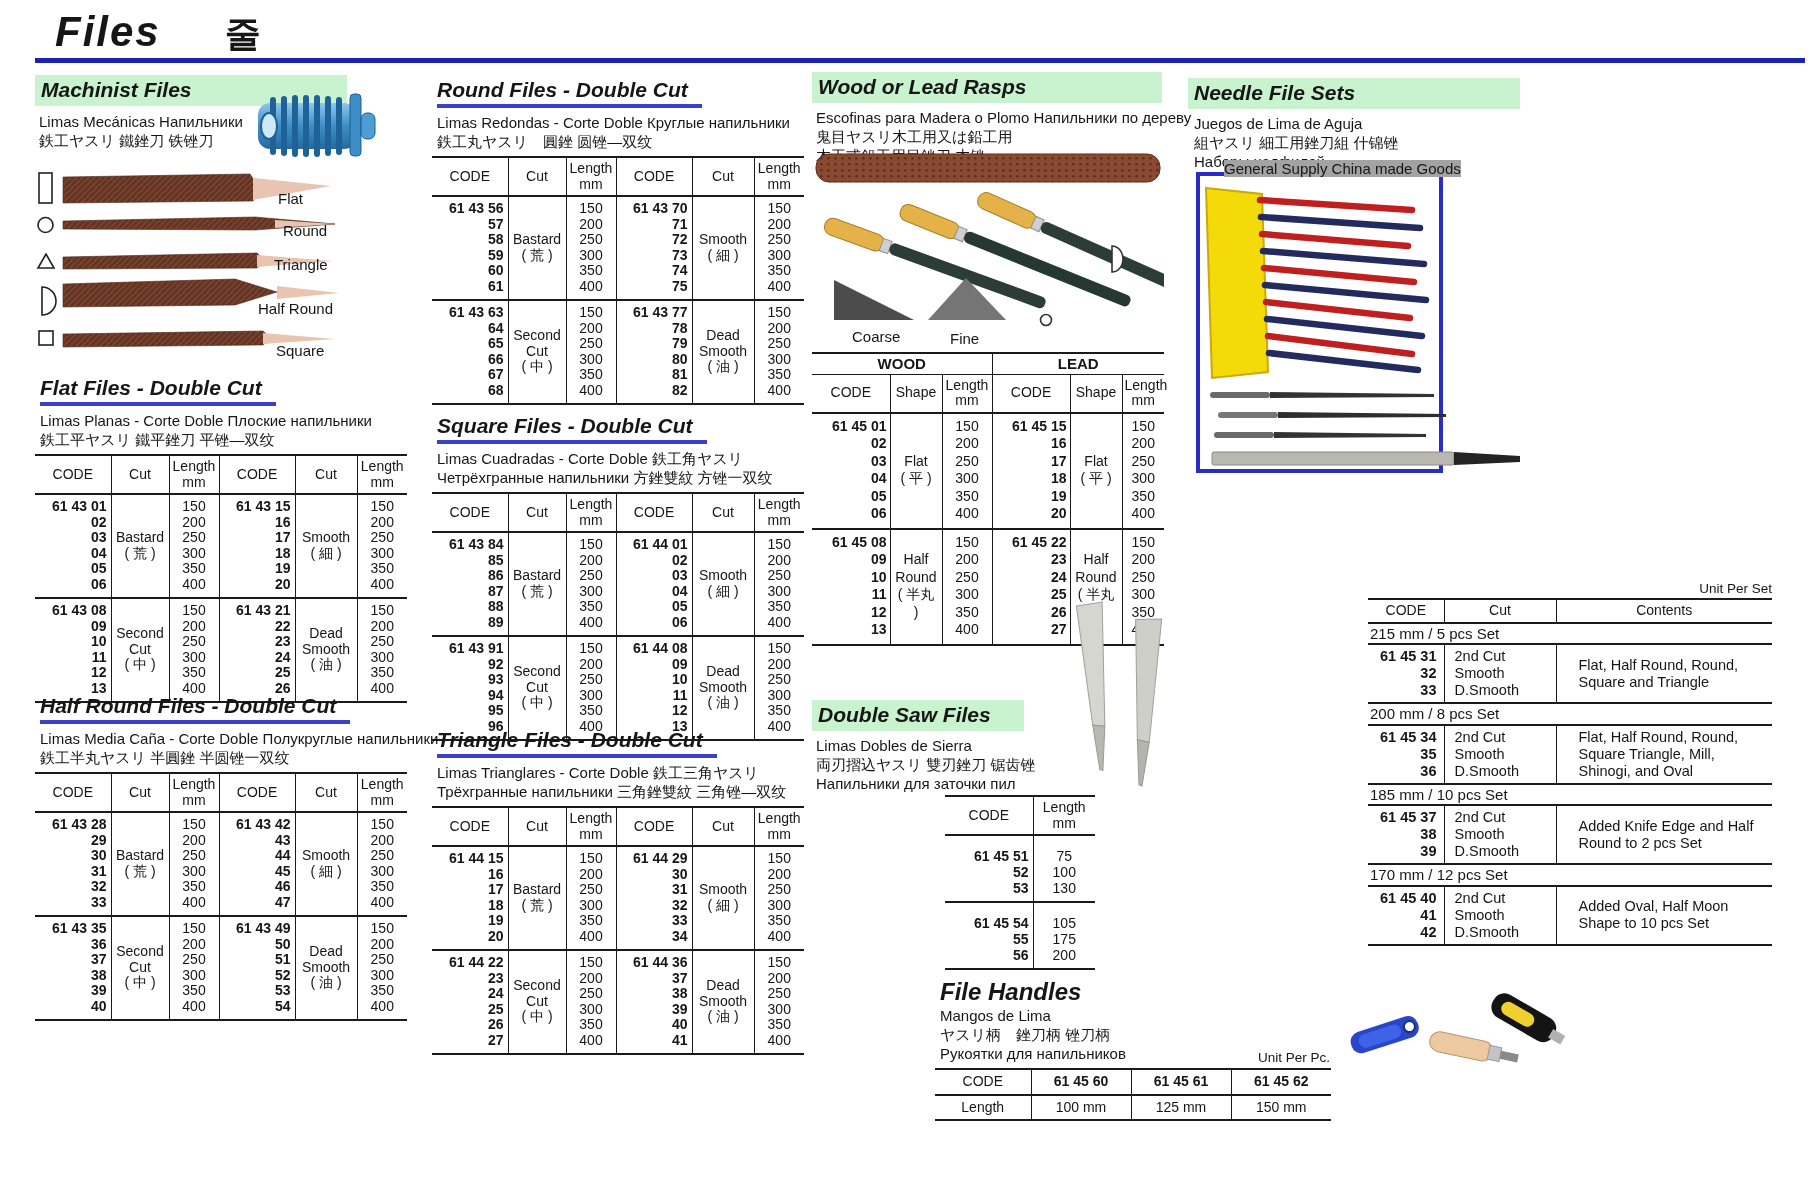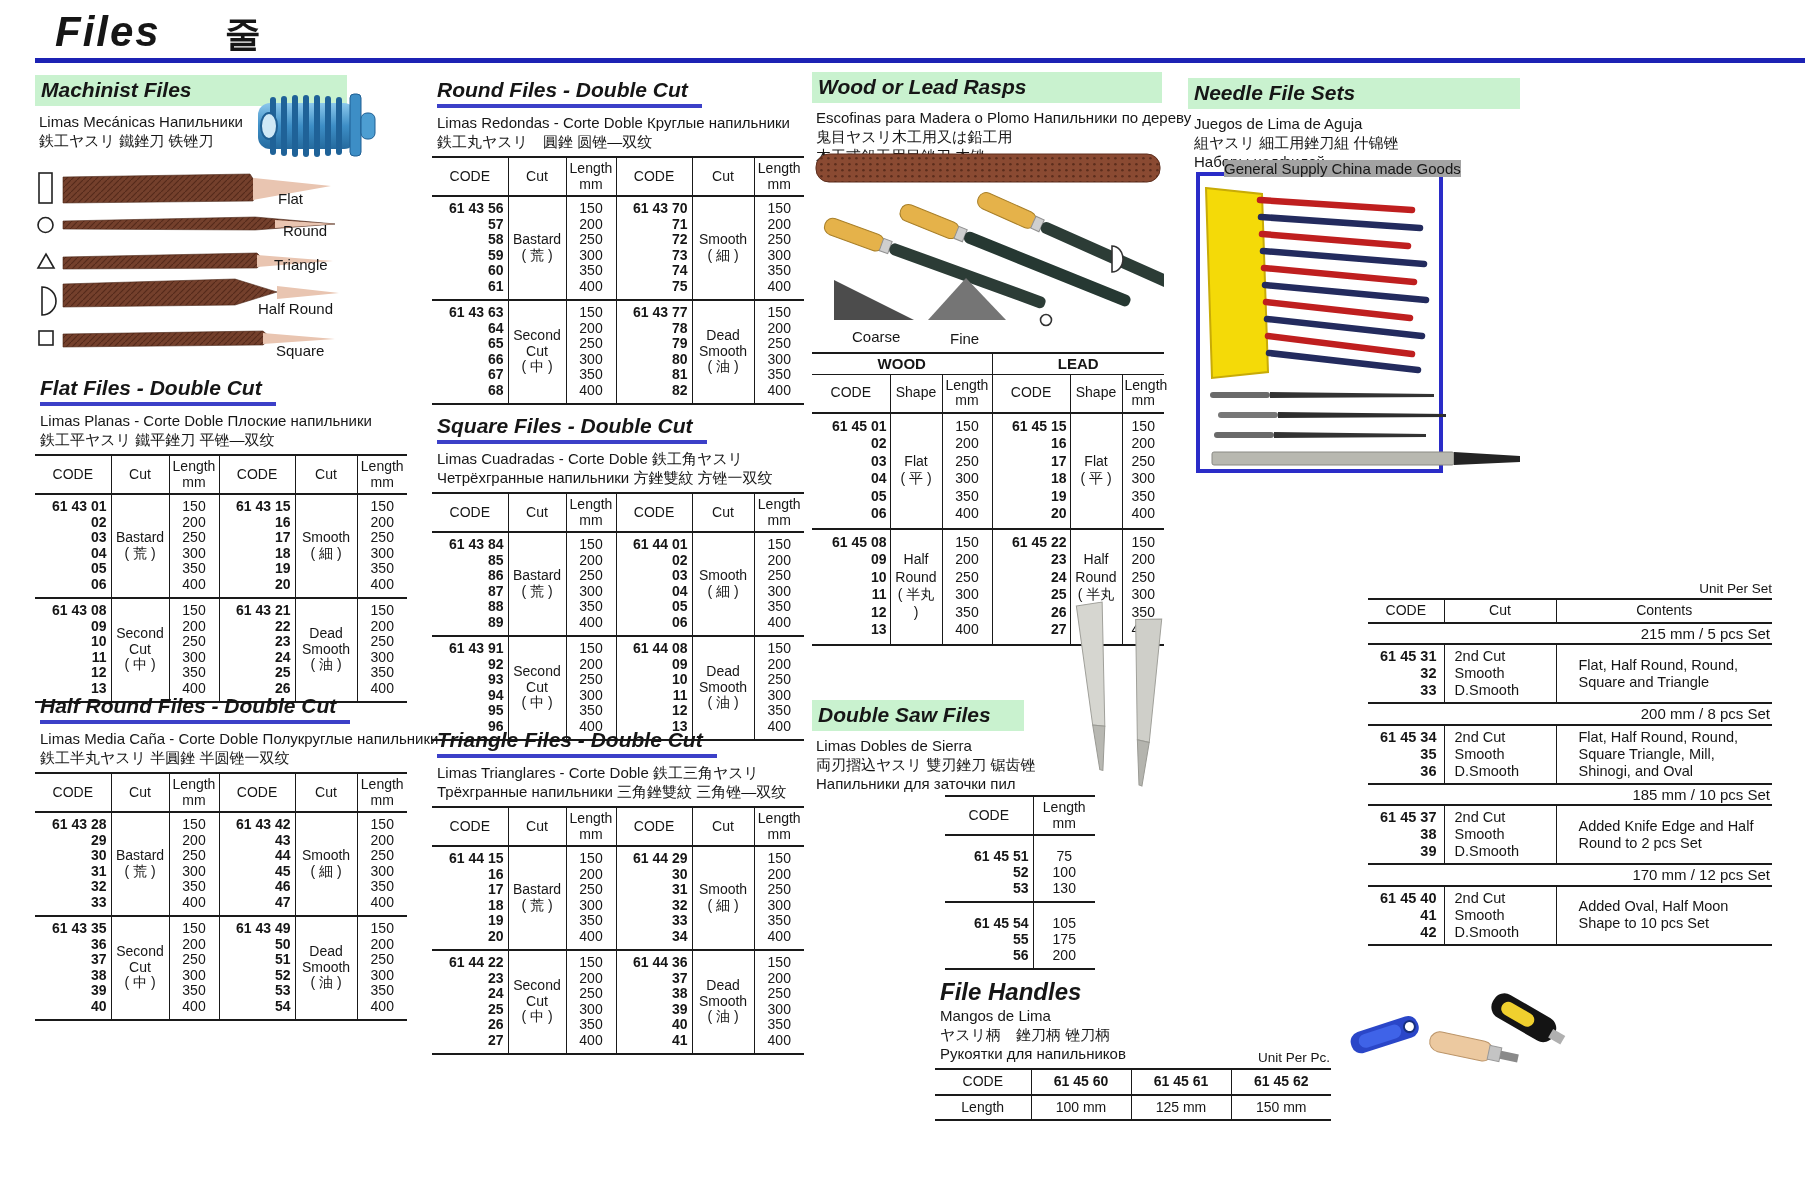--- a/index.html
+++ b/index.html
@@ -52,21 +52,21 @@
     white-space:nowrap; padding:4px 2px; }
   .handtbl td + td { border-left:1.5px solid #1a1a1a; }
   .handtbl tr:last-child td { border-bottom:2px solid #1a1a1a; }
   .handtbl td.bold { font-weight:bold; }
 
   
   .needletbl { width:404px; }
   .needletbl td + td { border-left:1.5px solid #1a1a1a; }
   .needletbl tr.hdr td { border-top:2px solid #1a1a1a; border-bottom:2px solid #1a1a1a;
     text-align:center; vertical-align:middle; padding:3px; }
-  .needletbl tr.setrow td { border-bottom:2px solid #1a1a1a; text-align:right;
+  .needletbl tr.setrow td { border-bottom:2px solid #1a1a1a; text-align:left;
     font-size:15px; padding:2px; white-space:nowrap; }
   .needletbl tr.grp td { border-bottom:2px solid #1a1a1a; vertical-align:middle;
     line-height:17px; font-size:14.5px; }
   .needletbl td.cutcol { text-align:left; padding-left:10px; }
   .needletbl td.contents { text-align:left; padding-left:22px; font-size:15px; }
 
   .shape-label { position:absolute; font-size:15px; white-space:nowrap; }
   .photo-label { font-size:15px; white-space:nowrap; background:#a3a3a3; }
 </style>
 </head>

